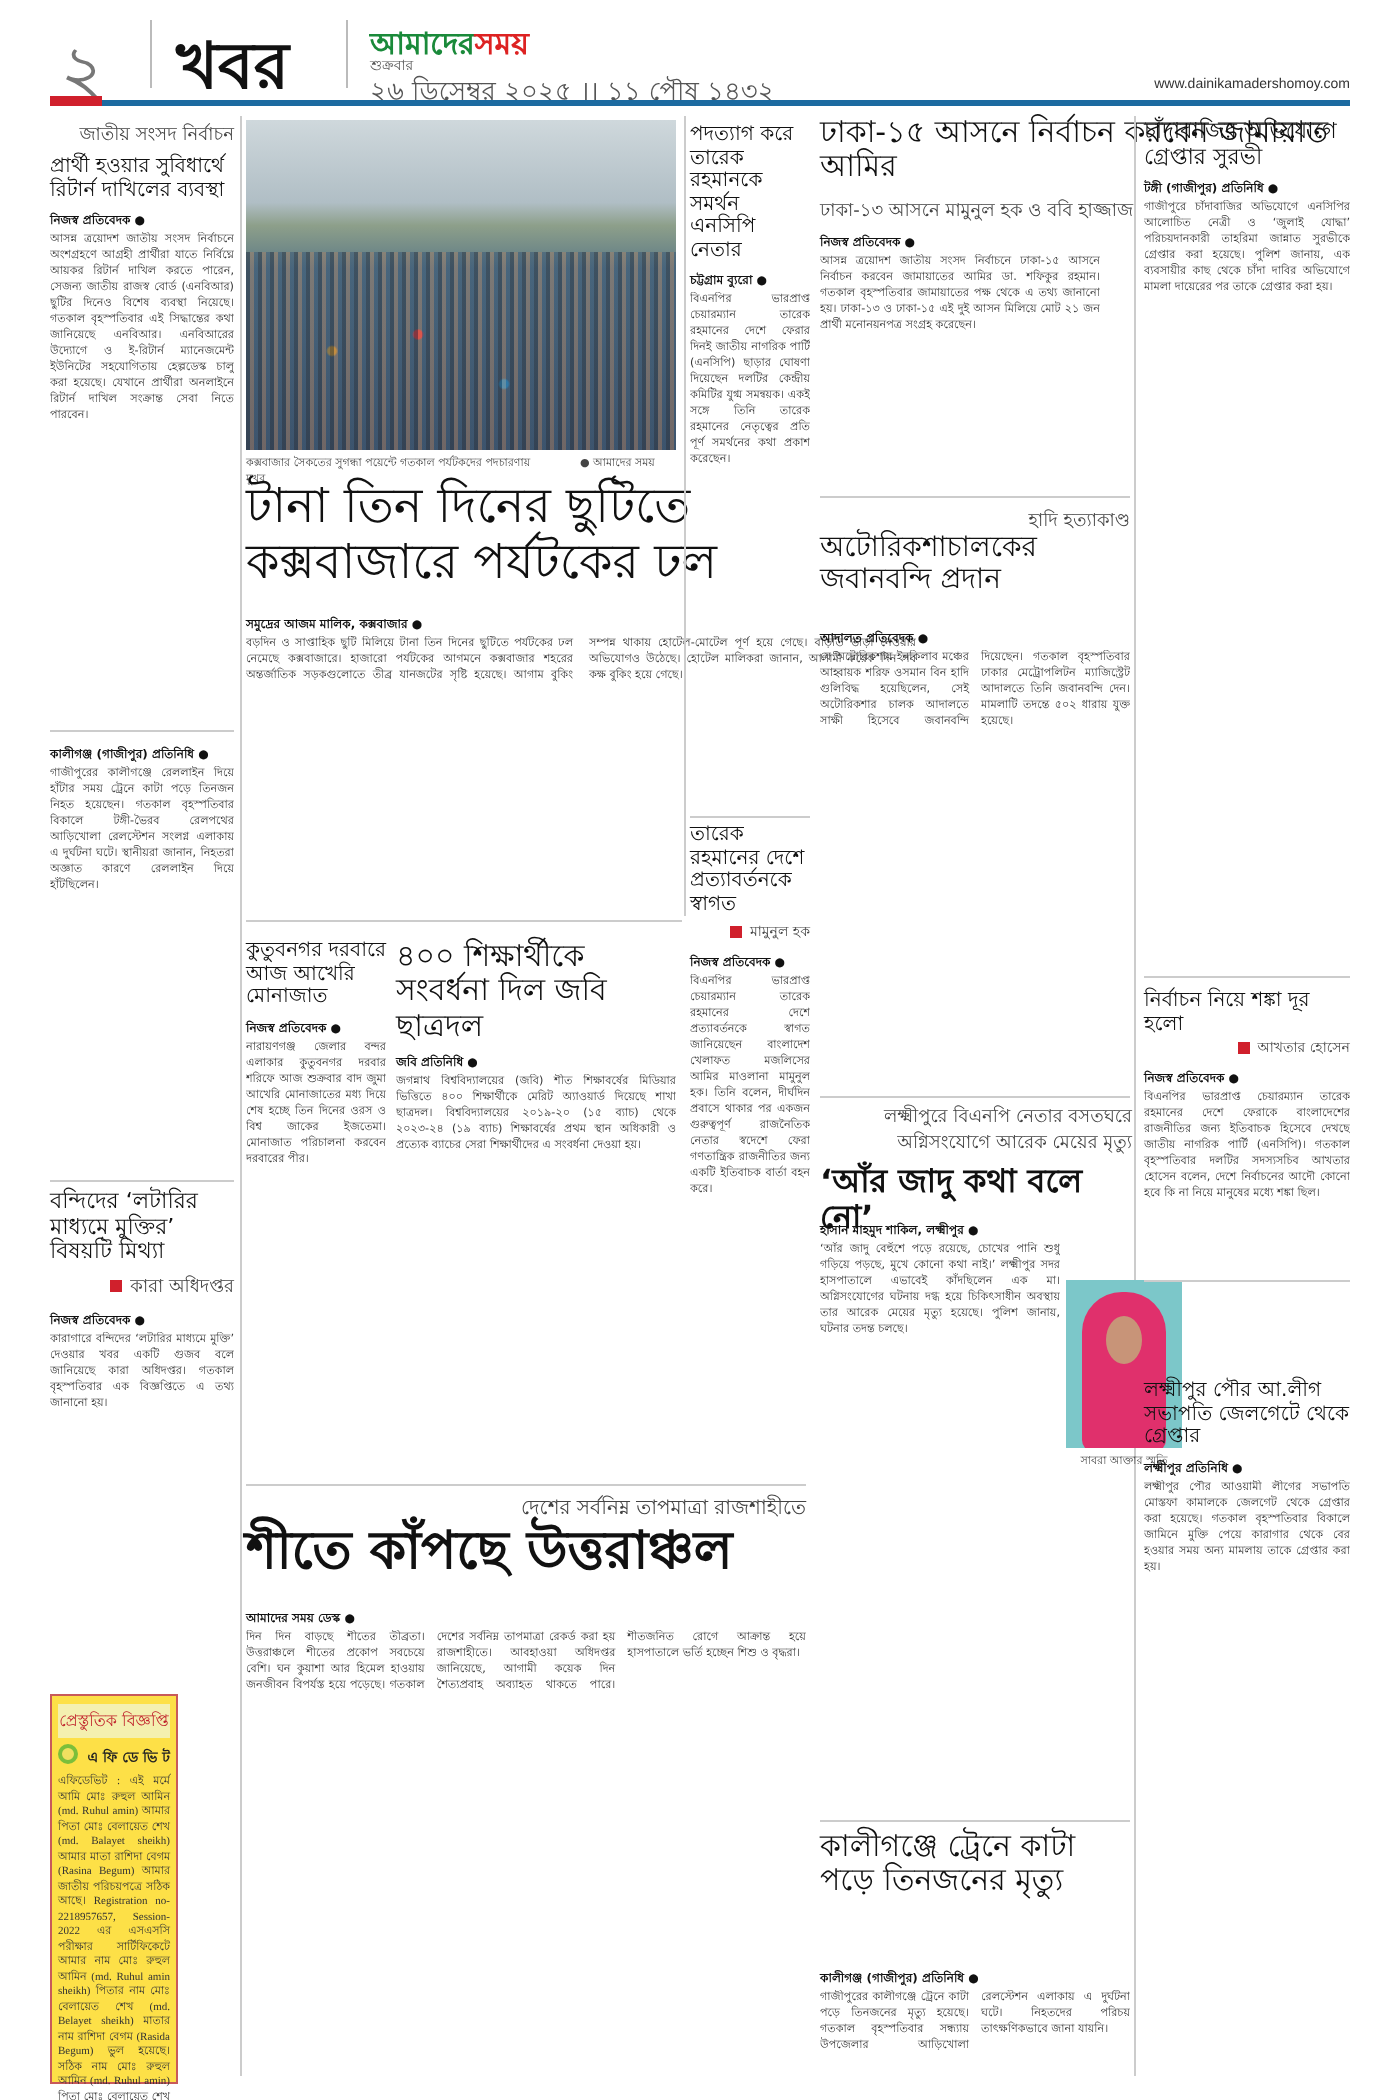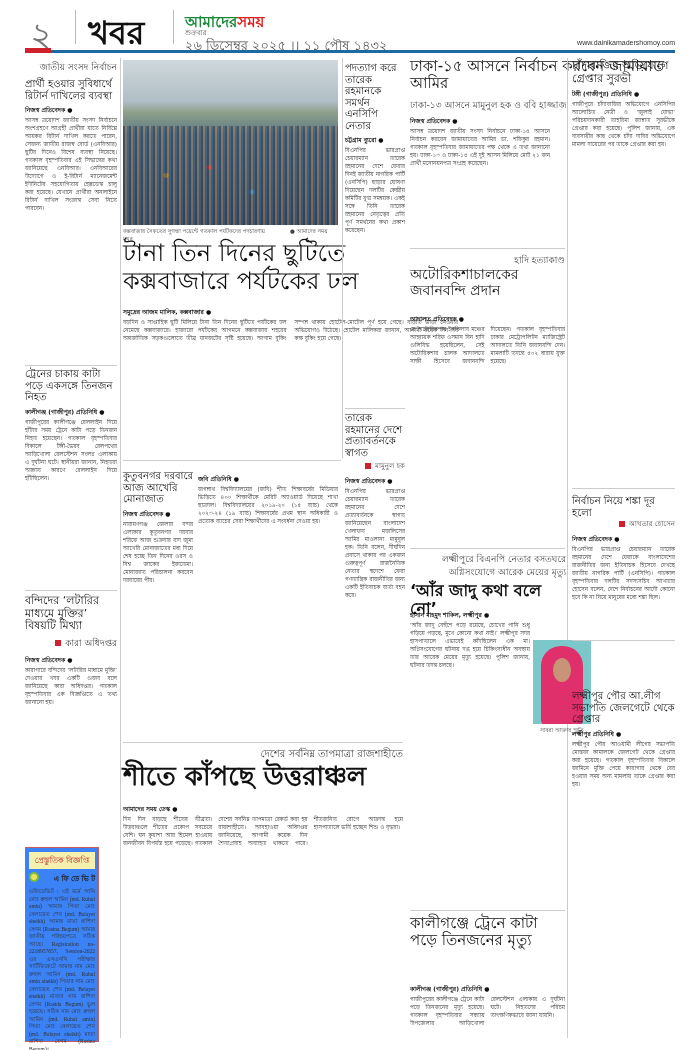--- a/index.html
+++ b/index.html
@@ -35,21 +35,21 @@
       radial-gradient(circle at 40% 65%, #e44 2px, transparent 3px),
       linear-gradient(180deg, #cfd8dc 0%, #b0bec5 25%, #8d9f8a 32%, #5d7a86 45%, #4a5d6c 100%); }
   .photo-beach::after { content: ""; position: absolute; inset: 40% 0 0 0;
     background: repeating-linear-gradient(90deg, rgba(30,40,60,.5) 0 2px, rgba(180,120,90,.35) 2px 4px, rgba(40,70,110,.4) 4px 6px); }
   .caption { font-size: 5.5px; color: #444; font-family: "DejaVu Sans", sans-serif; }
 
   .photo-girl { position: absolute; left: 533px; top: 640px; width: 58px; height: 84px; background: #7cc7c9; overflow: hidden; }
   .photo-girl .hijab { position: absolute; left: 8px; top: 6px; width: 42px; height: 80px; background: #e0306c; border-radius: 20px 20px 6px 6px; }
   .photo-girl .face { position: absolute; left: 20px; top: 18px; width: 18px; height: 24px; background: #c89478; border-radius: 50%; }
 
-  .ad-box { position: absolute; left: 25px; top: 847px; width: 74px; height: 195px; border: 1px solid #c85a5a; background: #3b82f6; }
+  .ad-box { position: absolute; left: 25px; top: 847px; width: 64px; height: 195px; border: 1px solid #c85a5a; background: #fde047; }
   .ad-title { margin: 4px 3px; background: #f4f0b0; color: #c0232c; font-size: 8px; text-align: center; padding: 2px 0; font-family: "DejaVu Sans", sans-serif; }
   .ad-sub { margin: 0 3px; font-size: 7px; text-align: right; font-family: "DejaVu Sans", sans-serif; position: relative; font-weight: bold; }
   .ad-icon { position: absolute; left: 0; top: -1px; width: 10px; height: 10px; border-radius: 50%; border: 2px solid #7cbf3a; background: #f0e060; }
   .ad-body { margin: 3px; font-size: 5.5px; line-height: 7.5px; color: #333; font-family: "Liberation Serif", serif; text-align: justify; }
 </style>
 </head>
 <body>
 
 <div class="masthead">
   <div class="page-num">২</div>
@@ -65,21 +65,20 @@
 <div class="rule-red"></div>
 
 <div class="col" style="left:25px; top:60px; width:92px;">
   <div class="small-head">জাতীয় সংসদ নির্বাচন</div>
   <div class="headline" style="font-size:10px; margin-top:3px;">প্রার্থী হওয়ার সুবিধার্থে রিটার্ন দাখিলের ব্যবস্থা</div>
   <div class="byline">নিজস্ব প্রতিবেদক ●</div>
   <div class="body-text" style="height:210px;">আসন্ন ত্রয়োদশ জাতীয় সংসদ নির্বাচনে অংশগ্রহণে আগ্রহী প্রার্থীরা যাতে নির্বিঘ্নে আয়কর রিটার্ন দাখিল করতে পারেন, সেজন্য জাতীয় রাজস্ব বোর্ড (এনবিআর) ছুটির দিনেও বিশেষ ব্যবস্থা নিয়েছে। গতকাল বৃহস্পতিবার এই সিদ্ধান্তের কথা জানিয়েছে এনবিআর। এনবিআরের উদ্যোগে ও ই-রিটার্ন ম্যানেজমেন্ট ইউনিটের সহযোগিতায় হেল্পডেস্ক চালু করা হয়েছে। যেখানে প্রার্থীরা অনলাইনে রিটার্ন দাখিল সংক্রান্ত সেবা নিতে পারবেন।</div>
 </div>
 <div class="hr" style="left:25px; top:365px; width:92px;"></div>
 <div class="col" style="left:25px; top:368px; width:92px;">
-  <div class="headline" style="font-size:10px;">ট্রেনের চাকায় কাটা পড়ে একসঙ্গে তিনজন নিহত</div>
   <div class="byline">কালীগঞ্জ (গাজীপুর) প্রতিনিধি ●</div>
   <div class="body-text" style="height:180px;">গাজীপুরের কালীগঞ্জে রেললাইন দিয়ে হাঁটার সময় ট্রেনে কাটা পড়ে তিনজন নিহত হয়েছেন। গতকাল বৃহস্পতিবার বিকালে টঙ্গী-ভৈরব রেলপথের আড়িখোলা রেলস্টেশন সংলগ্ন এলাকায় এ দুর্ঘটনা ঘটে। স্থানীয়রা জানান, নিহতরা অজ্ঞাত কারণে রেললাইন দিয়ে হাঁটছিলেন।</div>
 </div>
 <div class="hr" style="left:25px; top:590px; width:92px;"></div>
 <div class="col" style="left:25px; top:595px; width:92px;">
   <div class="headline" style="font-size:11px;">বন্দিদের ‘লটারির মাধ্যমে মুক্তির’ বিষয়টি মিথ্যা</div>
   <div class="reporter" style="margin-top:3px;"><span class="bullet"></span><span>কারা অধিদপ্তর</span></div>
   <div class="byline">নিজস্ব প্রতিবেদক ●</div>
   <div class="body-text" style="height:175px;">কারাগারে বন্দিদের ‘লটারির মাধ্যমে মুক্তি’ দেওয়ার খবর একটি গুজব বলে জানিয়েছে কারা অধিদপ্তর। গতকাল বৃহস্পতিবার এক বিজ্ঞপ্তিতে এ তথ্য জানানো হয়।</div>
 </div>
@@ -150,20 +149,21 @@
 </div>
 
 <div class="hr" style="left:123px; top:460px; width:218px;"></div>
 <div class="col" style="left:123px; top:470px; width:70px;">
   <div class="headline" style="font-size:10px;">কুতুবনগর দরবারে আজ আখেরি মোনাজাত</div>
   <div class="byline">নিজস্ব প্রতিবেদক ●</div>
   <div class="body-text" style="height:130px;">নারায়ণগঞ্জ জেলার বন্দর এলাকার কুতুবনগর দরবার শরিফে আজ শুক্রবার বাদ জুমা আখেরি মোনাজাতের মধ্য দিয়ে শেষ হচ্ছে তিন দিনের ওরস ও বিশ্ব জাকের ইজতেমা। মোনাজাত পরিচালনা করবেন দরবারের পীর।</div>
 </div>
 
 <div class="col" style="left:198px; top:470px; width:140px;">
+  <div class="headline" style="font-size:15px;">৪০০ শিক্ষার্থীকে সংবর্ধনা দিল জবি ছাত্রদল</div>
   <div class="byline">জবি প্রতিনিধি ●</div>
   <div class="body-text" style="height:150px;">জগন্নাথ বিশ্ববিদ্যালয়ের (জবি) শীত শিক্ষাবর্ষের মিডিয়ার ভিত্তিতে ৪০০ শিক্ষার্থীকে মেরিট অ্যাওয়ার্ড দিয়েছে শাখা ছাত্রদল। বিশ্ববিদ্যালয়ের ২০১৯-২০ (১৫ ব্যাচ) থেকে ২০২৩-২৪ (১৯ ব্যাচ) শিক্ষাবর্ষের প্রথম স্থান অধিকারী ও প্রত্যেক ব্যাচের সেরা শিক্ষার্থীদের এ সংবর্ধনা দেওয়া হয়।</div>
 </div>
 
 <div class="hr" style="left:410px; top:548px; width:155px;"></div>
 <div class="small-head" style="position:absolute; left:408px; top:553px; width:158px; font-size:9px; line-height:13px;">লক্ষ্মীপুরে বিএনপি নেতার বসতঘরে অগ্নিসংযোগে আরেক মেয়ের মৃত্যু</div>
 <div class="headline" style="position:absolute; left:410px; top:582px; width:158px; font-size:16px; font-weight:bold;">‘আঁর জাদু কথা বলে নো’</div>
 <div class="col" style="left:410px; top:606px; width:120px;">
   <div class="byline">হাসান মাহমুদ শাকিল, লক্ষ্মীপুর ●</div>
   <div class="body-text" style="height:240px;">‘আঁর জাদু বেহুঁশে পড়ে রয়েছে, চোখের পানি শুধু গড়িয়ে পড়ছে, মুখে কোনো কথা নাই।’ লক্ষ্মীপুর সদর হাসপাতালে এভাবেই কাঁদছিলেন এক মা। অগ্নিসংযোগের ঘটনায় দগ্ধ হয়ে চিকিৎসাধীন অবস্থায় তার আরেক মেয়ের মৃত্যু হয়েছে। পুলিশ জানায়, ঘটনার তদন্ত চলছে।</div>

